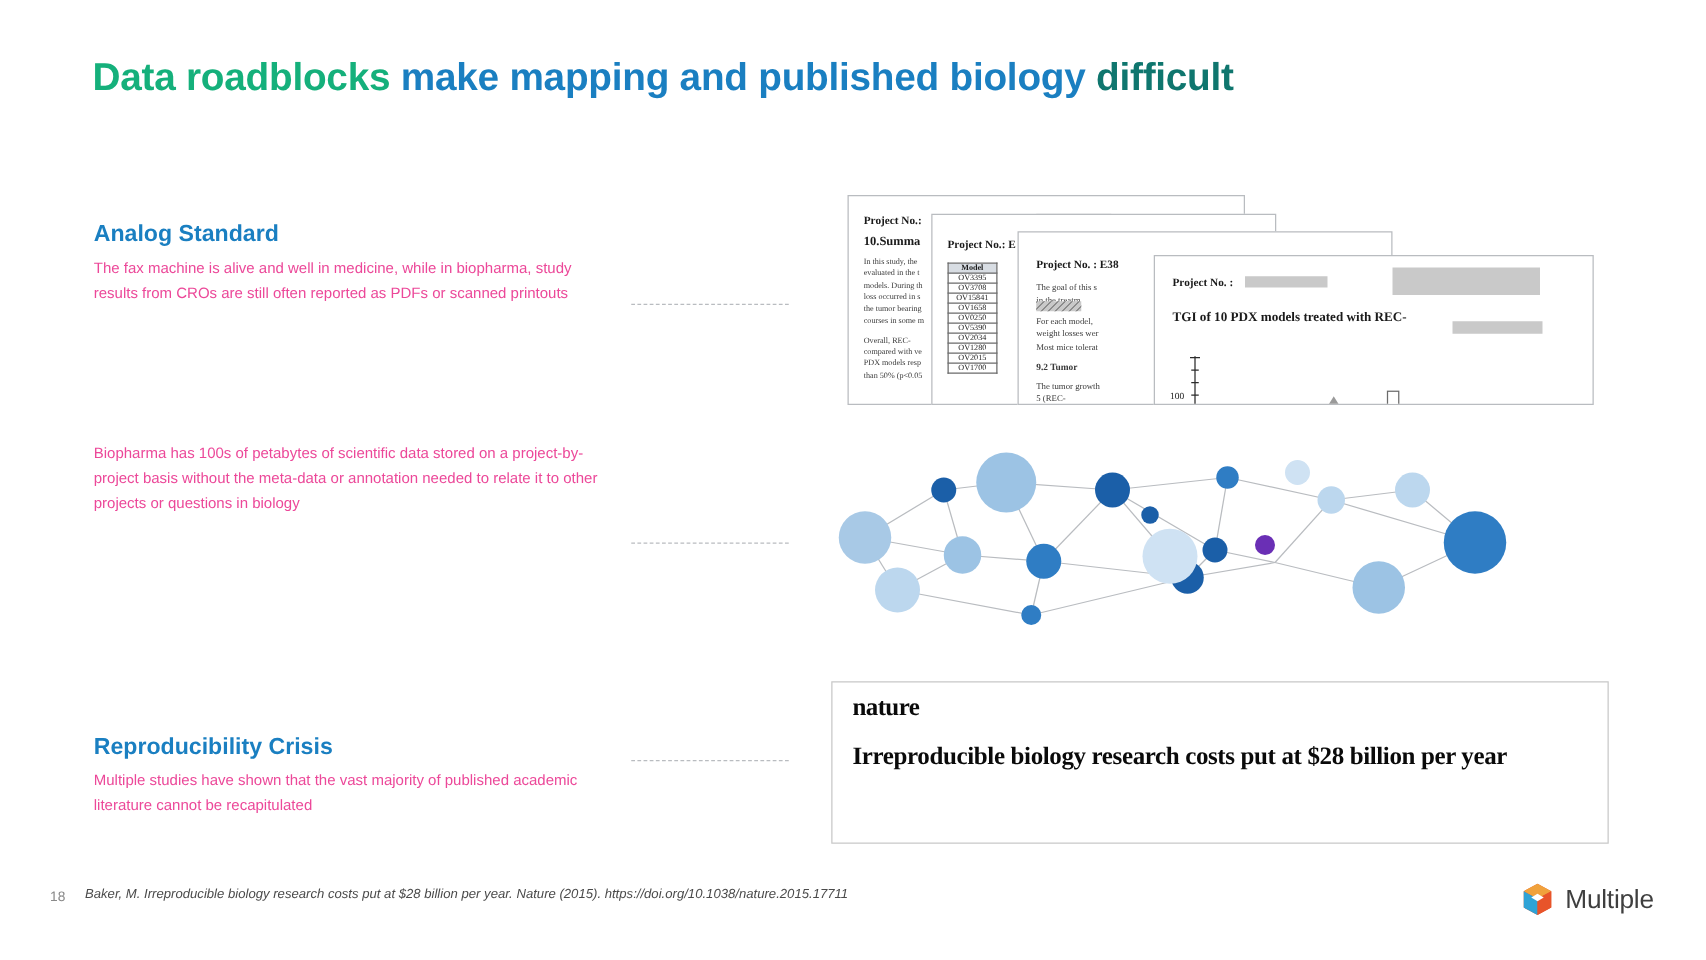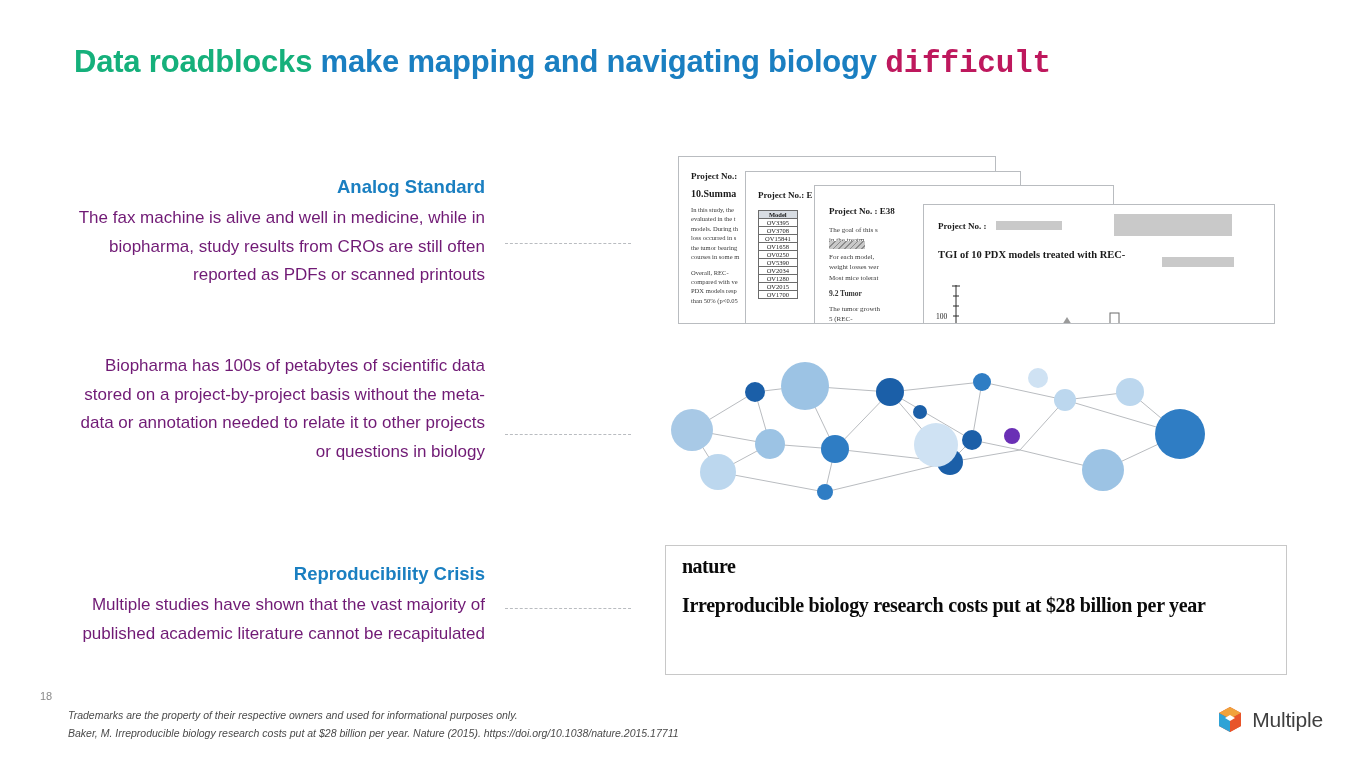--- a/index.html
+++ b/index.html
@@ -20,39 +20,39 @@
     position: absolute;
     left: 74px;
     top: 44px;
     font-size: 31px;
     font-weight: bold;
     letter-spacing: -0.2px;
     white-space: nowrap;
   }
   .t-green { color: #15b07b; }
   .t-blue  { color: #1a7fc1; }
-  .t-mag   { color: #be185d; font-family: Liberation Mono, monospace; }
-
-  
-  .block { position: absolute; left: 75px; width: 410px; text-align: right; }
+  .t-mag   { color: #0f766e; }
+
+  
+  .block { position: absolute; left: 75px; width: 410px; }
   .block-heading {
     color: #1a7fc1;
     font-weight: bold;
     font-size: 18.5px;
     margin-bottom: 6px;
   }
   .block-body {
-    color: #701a75;
-    font-size: 17px;
+    color: #ec4899;
+    font-size: 12px;
     line-height: 1.68;
   }
 
   #block-analog { top: 176px; }
   #block-siloed { top: 352px; }
-  #block-repro  { top: 563px; }
+  #block-repro  { top: 586px; }
 
   
   .dash {
     position: absolute;
     left: 505px;
     width: 126px;
     border-top: 1.6px dashed #b9bcc0;
     height: 0;
   }
   #dash-1 { top: 243px; }
@@ -153,21 +153,21 @@
     line-height: 1.22;
     color: #0a0a0a;
     padding: 9px 14px 0 16px;
     letter-spacing: -0.3px;
   }
 
   
   .page-num {
     position: absolute;
     left: 40px;
-    top: 690px;
+    top: 712px;
     font-size: 11px;
     color: #8a8a8a;
   }
   .footnotes {
     position: absolute;
     left: 68px;
     top: 706px;
     font-size: 10.5px;
     font-style: italic;
     color: #4a4a4a;
@@ -184,21 +184,21 @@
   .brand-name {
     font-size: 21px;
     color: #3f3f3f;
     letter-spacing: -0.2px;
   }
 </style>
 </head>
 <body>
 
 <div class="slide-title">
-  <span class="t-green">Data roadblocks </span><span class="t-blue">make mapping and navigating biology </span><span class="t-mag">difficult</span>
+  <span class="t-green">Data roadblocks </span><span class="t-blue">make mapping and published biology </span><span class="t-mag">difficult</span>
 </div>
 
 <div class="block" id="block-analog">
   <div class="block-heading">Analog Standard</div>
   <div class="block-body">The fax machine is alive and well in medicine, while in biopharma, study results from CROs are still often reported as PDFs or scanned printouts</div>
 </div>
 
 <div class="block" id="block-siloed">
   <div class="block-body">Biopharma has 100s of petabytes of scientific data stored on a project-by-project basis without the meta-data or annotation needed to relate it to other projects or questions in biology</div>
 </div>
@@ -377,21 +377,20 @@
   </g>
 </svg>
 
 <div class="nature-card">
   <div class="nature-logo">nature</div>
   <div class="nature-headline">Irreproducible biology research costs put at $28 billion per year</div>
 </div>
 
 <div class="page-num">18</div>
 <div class="footnotes">
-  <div>Trademarks are the property of their respective owners and used for informational purposes only.</div>
   <div>Baker, M. Irreproducible biology research costs put at $28 billion per year. Nature (2015). https://doi.org/10.1038/nature.2015.17711</div>
 </div>
 
 <div class="brand">
   <svg width="26" height="27" viewBox="0 0 26 27">
     <polygon points="13,1 24,7 24,20 13,26 2,20 2,7" fill="#e8542a"></polygon>
     <polygon points="13,1 24,7 13,13 2,7" fill="#f0a23c"></polygon>
     <polygon points="2,7 13,13 13,26 2,20" fill="#2fa3d6"></polygon>
     <polygon points="13,13 24,7 24,20 13,26" fill="#e8542a"></polygon>
     <polygon points="13,9 18,12 13,15 8,12" fill="#ffffff"></polygon>

